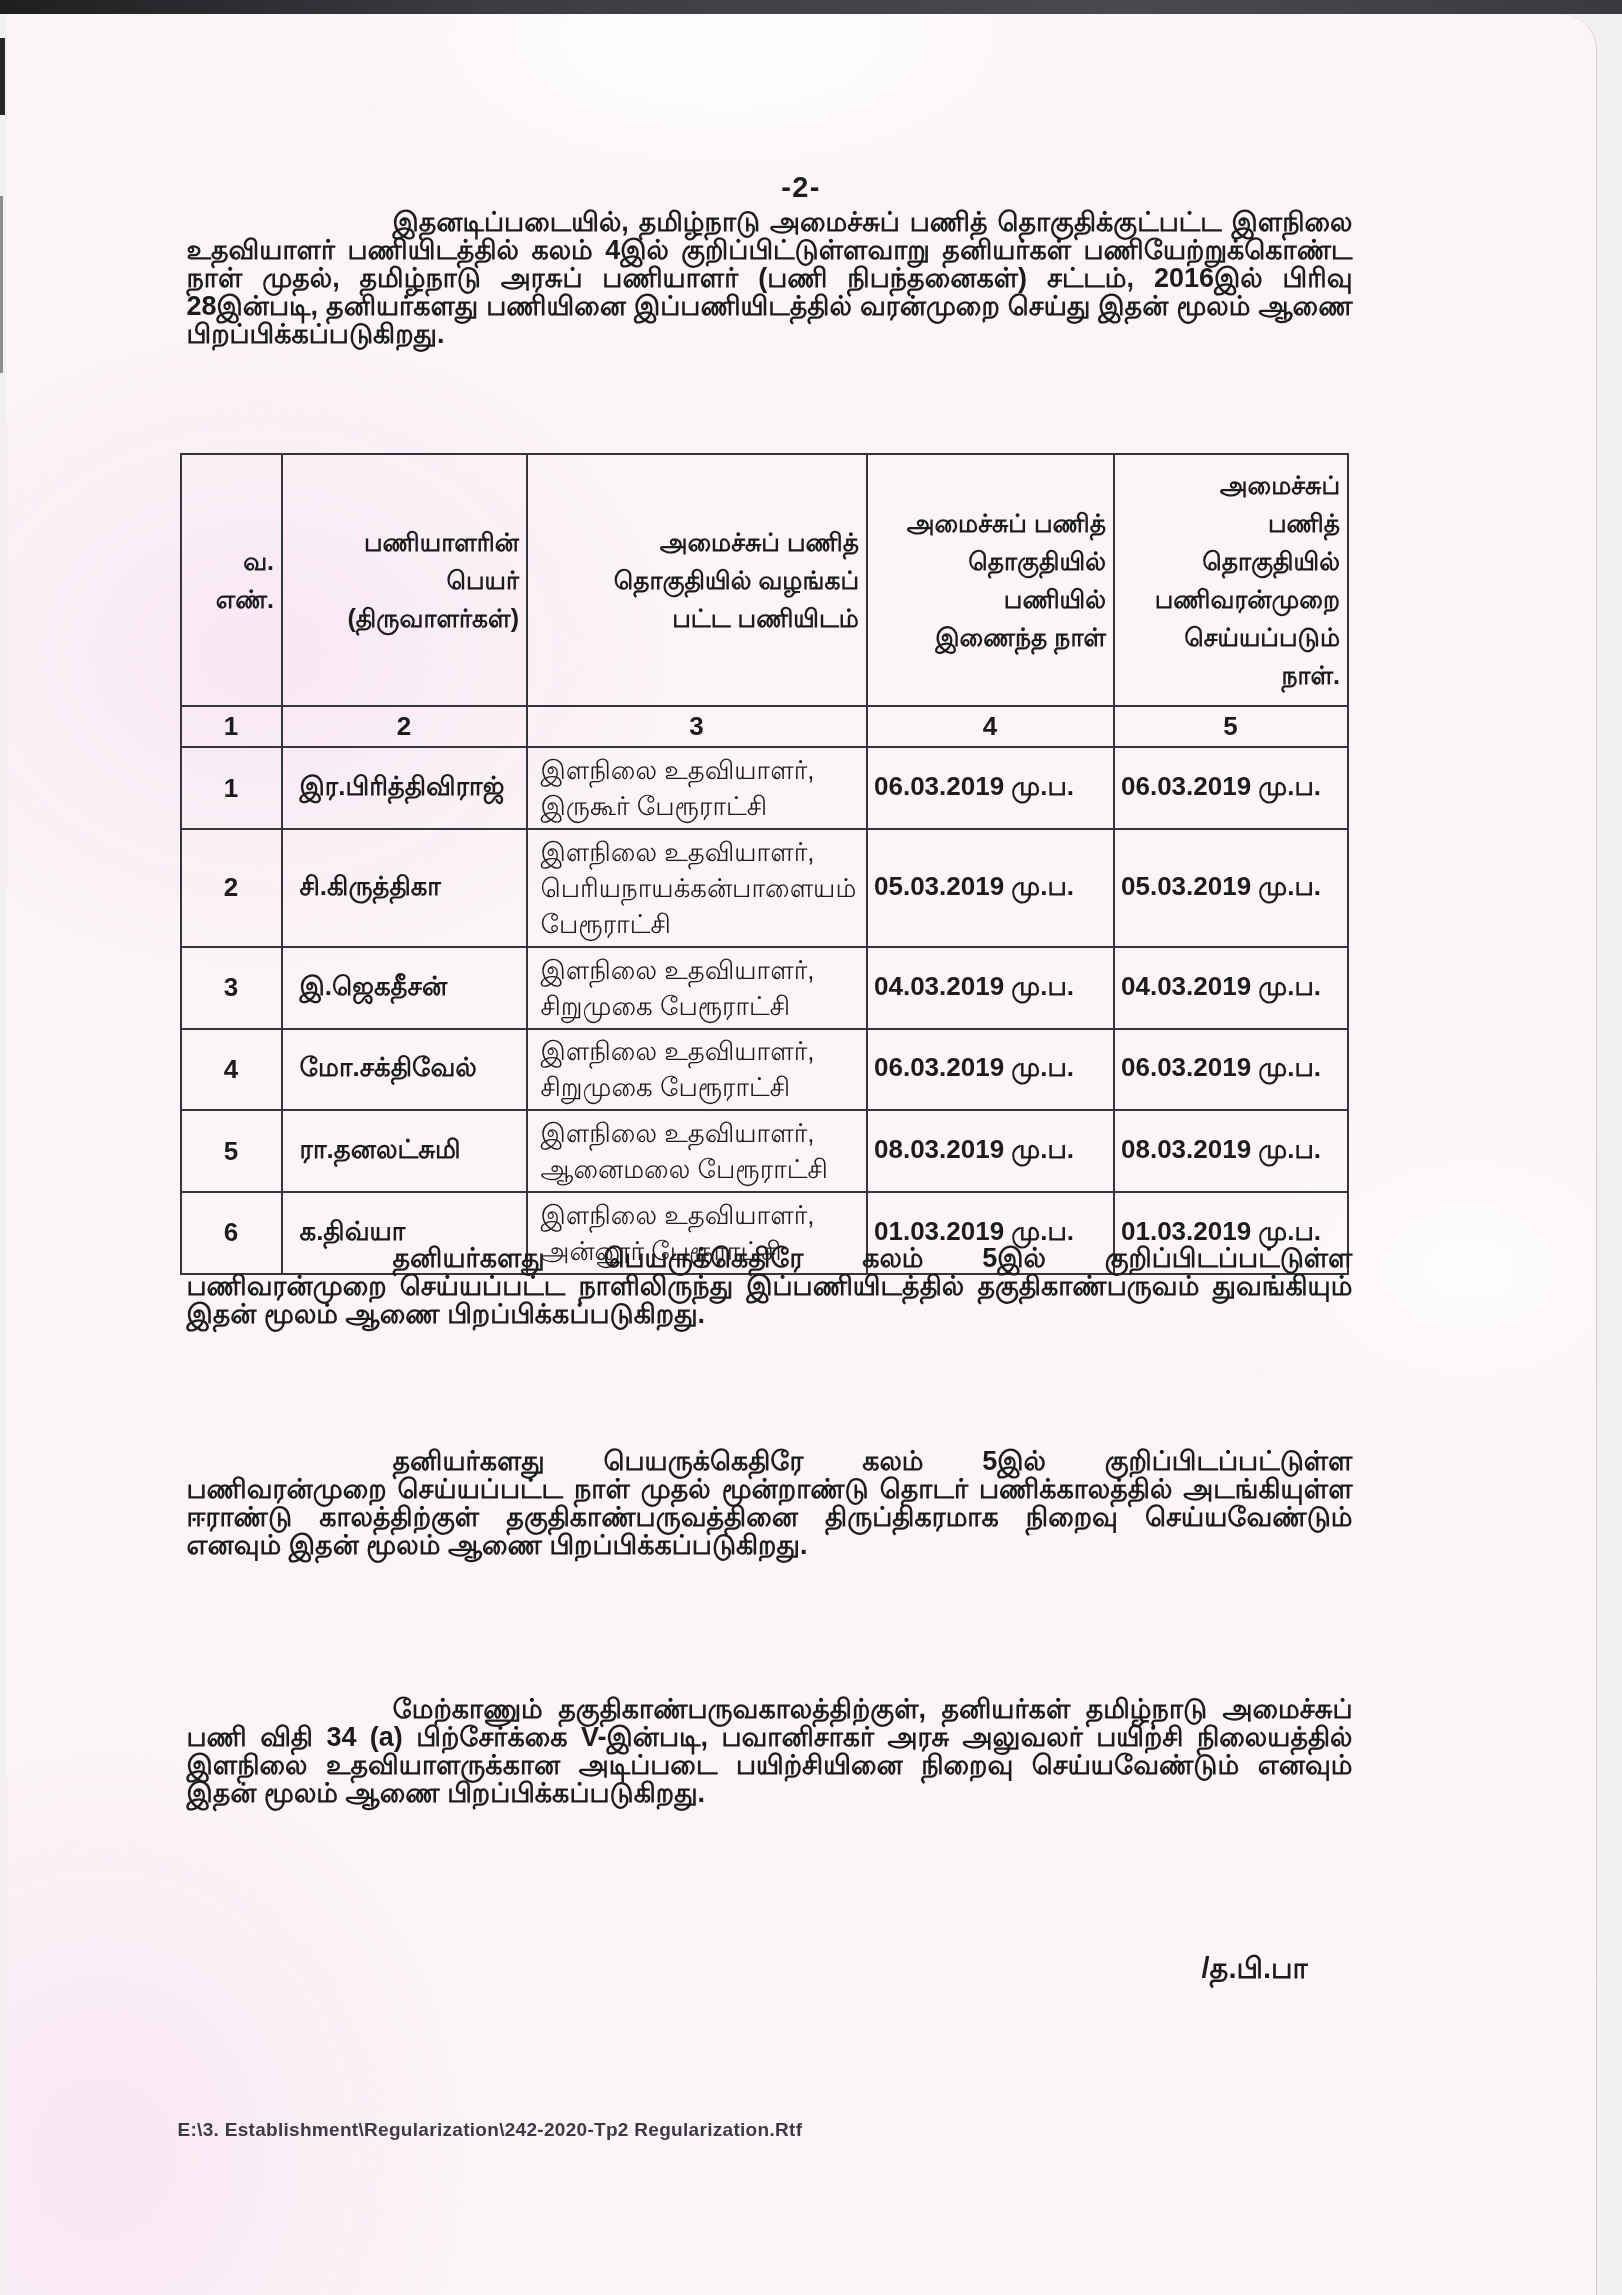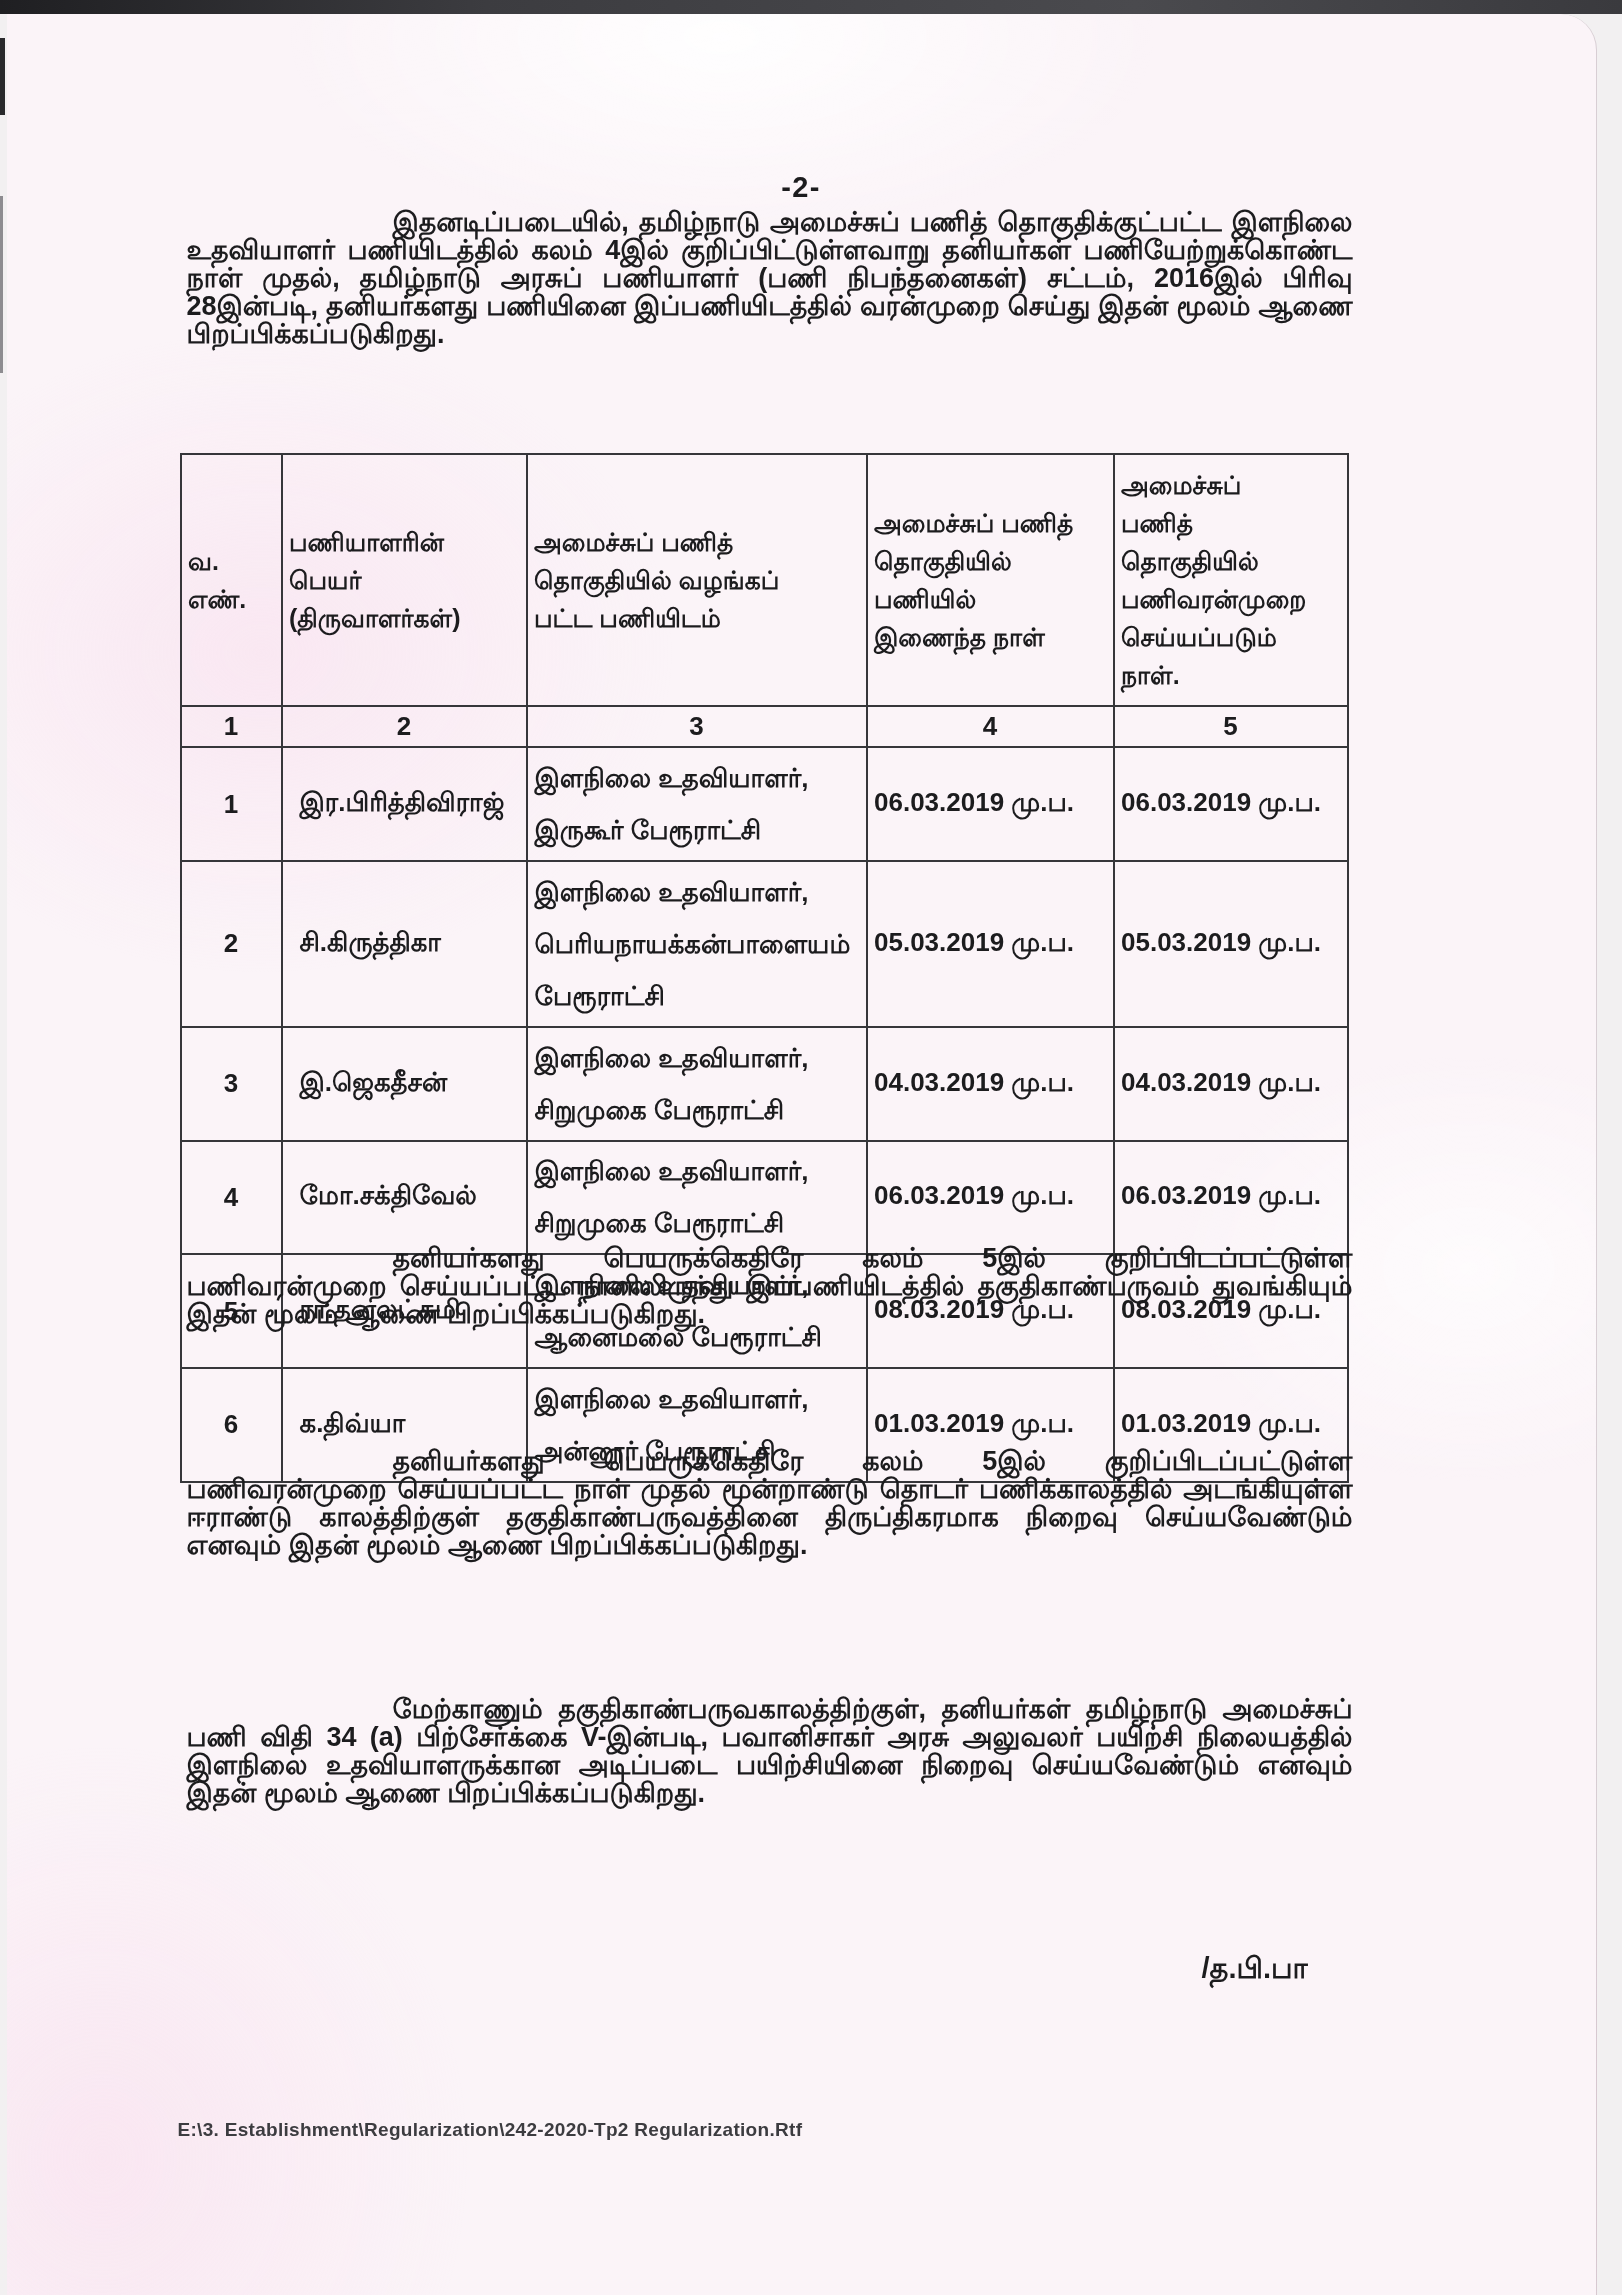--- a/index.html
+++ b/index.html
@@ -77,27 +77,27 @@
   .regtable tr.t-nums  { height: 34px;  }
   .regtable tr.r1 { height: 73px; }
   .regtable tr.r2 { height: 110px; }
   .regtable tr.r3 { height: 71px; }
   .regtable tr.r4 { height: 78px; }
   .regtable tr.r5 { height: 69px; }
   .regtable tr.r6 { height: 77px; }
 
   .regtable th {
     font-size: 25px; line-height: 38px; font-weight: 600;
-    text-align: left; white-space: pre-line;
+    text-align: right; white-space: pre-line;
   }
   .regtable td.c-sno  { text-align: center; font-size: 26px; font-weight: 600; }
   .regtable td.c-name { font-size: 26px; font-weight: 600; padding-left: 17px; margin-left: 26px; }
   .regtable td.c-post {
-    font-size: 26px; line-height: 52px; font-weight: 700;
-    white-space: pre-line; padding-left: 7px;
+    font-size: 26px; line-height: 36px; font-weight: 400;
+    white-space: pre-line; padding-left: 13px;
   }
   .regtable td.c-date { text-align: left; font-size: 26px; font-weight: 700; }
   .regtable tr.t-nums td { text-align: center; font-size: 26px; font-weight: 600; }
 
   .signature {
     position: absolute; top: 1938px; left: 1195px;
     font-size: 29px; font-weight: 600;
   }
 
   .footer-path {

